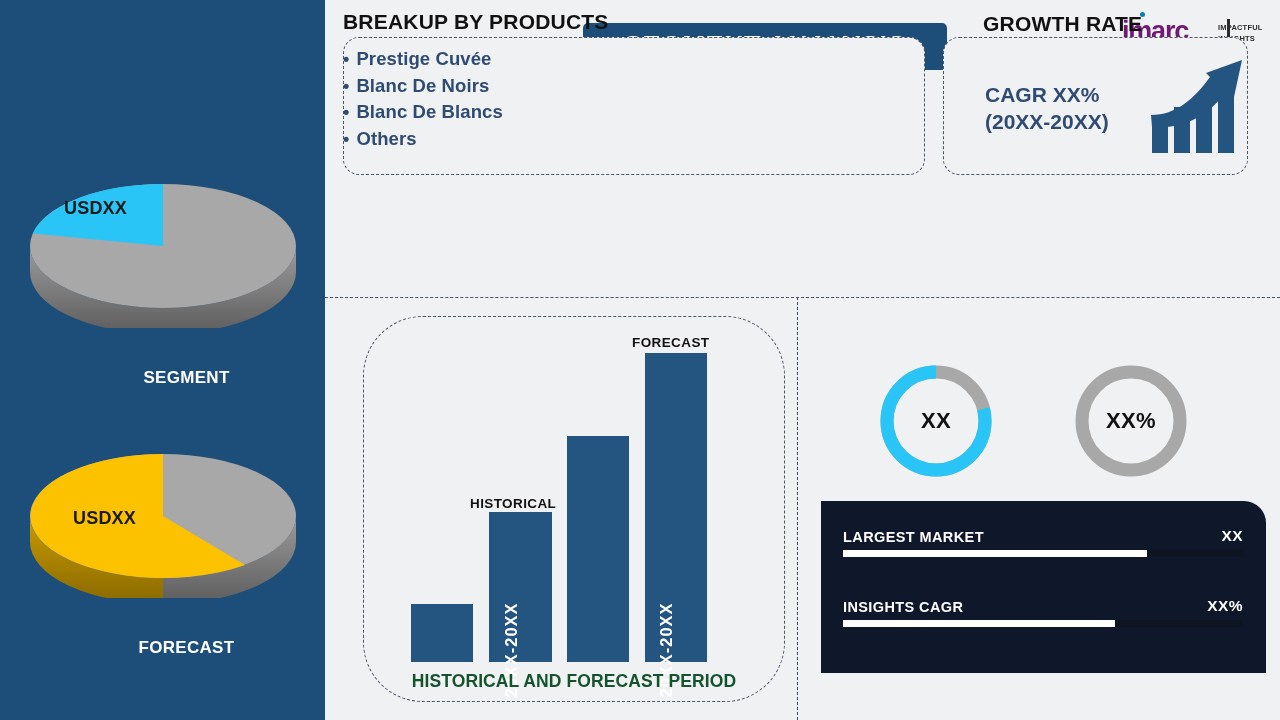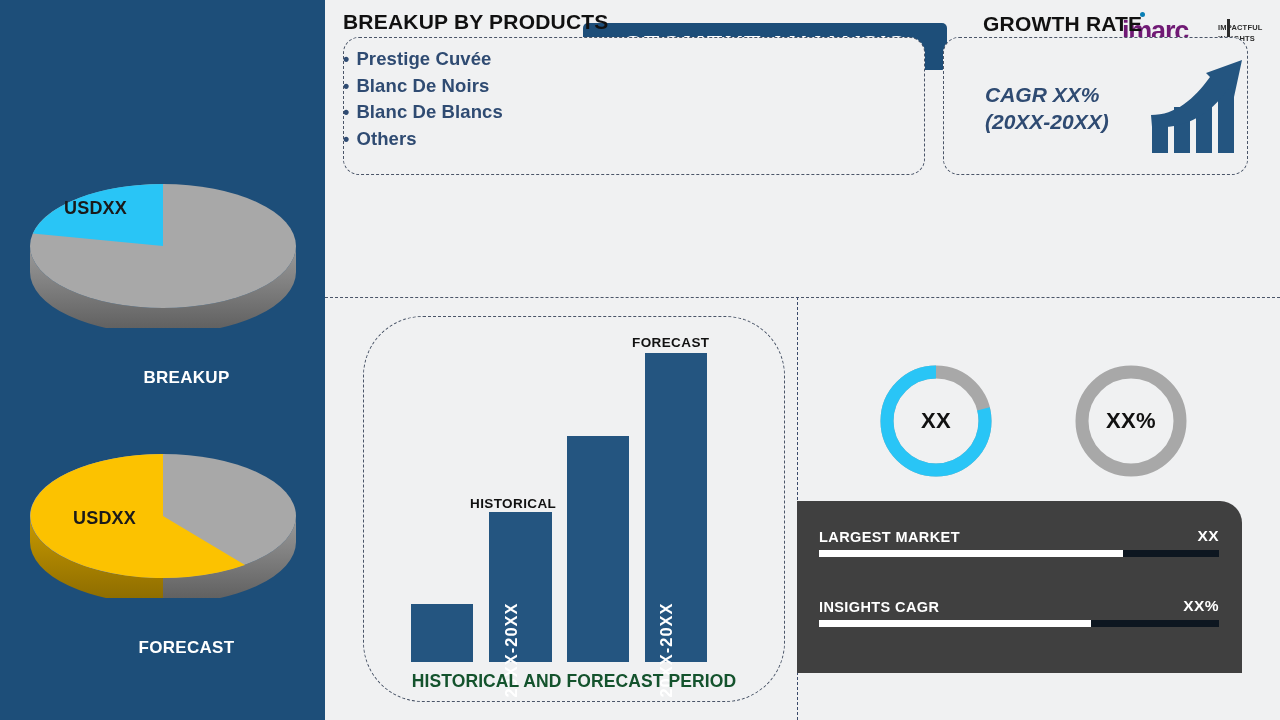--- a/index.html
+++ b/index.html
@@ -103,21 +103,21 @@
     display:flex; align-items:center;
     font-size:18.5px; font-weight:bold; color:#2f4b72;
     margin-bottom:4.5px; letter-spacing:0.1px;
   }
   .prod-bullet { margin-right:7px; font-size:18px; line-height:1; }
 
   
   #growth-card { left:618px; top:37px; width:305px; height:138px; border-radius:16px; }
   #growth-text {
     position:absolute; left:660px; top:82px;
-    font-size:21px; font-weight:bold; color:#2f4b72; line-height:1.28;font-style:italic;
+    font-size:21px; font-weight:bold; color:#2f4b72; line-height:1.28;
   }
   #growth-graphic { position:absolute; left:825px; top:55px; width:95px; height:98px; }
 
   
   #bars-card { left:38px; top:316px; width:422px; height:386px; border-radius:60px; }
   #bars-area { position:absolute; left:38px; top:316px; width:422px; height:386px; }
   .bar {
     position:absolute; background:#245580; bottom:0;
   }
   .bar-inside {
@@ -138,22 +138,22 @@
   
   .donut-wrap { position:absolute; width:120px; height:120px; }
   .donut-val {
     position:absolute; left:0; top:0; width:120px; height:120px;
     display:flex; align-items:center; justify-content:center;
     font-size:22px; font-weight:bold; color:#111111; letter-spacing:0.3px;
   }
 
   
   #stats-panel {
-    position:absolute; left:472px; top:501px; width:445px; height:172px;
-    background:#404040; border-radius:0 22px 0 0;
+    position:absolute; left:496px; top:501px; width:445px; height:172px;
+    background:#0f172a; border-radius:0 22px 0 0;
   }
   .stat-row { position:absolute; left:22px; width:400px; }
   .stat-label {
     position:absolute; left:0; top:0;
     color:#ffffff; font-size:14.5px; font-weight:bold; letter-spacing:0.4px;
   }
   .stat-value {
     position:absolute; right:0; top:-2px;
     color:#ffffff; font-size:15.5px; font-weight:bold; letter-spacing:0.4px;
   }
@@ -180,21 +180,21 @@
         </defs>
 
         <path d="M 7,78 A 133,62 0 0 0 273,78 L 273,104 A 133,62 0 0 1 7,104 Z" fill="url(#gSideC)"></path>
 
         <ellipse cx="140" cy="78" rx="133" ry="62" fill="#a8a8a8"></ellipse>
 
         <path d="M 140,78 L 140,16 A 133,62 0 0 0 9.8,65.6 Z" fill="#29c5f6"></path>
       </svg>
       <div class="pie-text" style="left:64px; top:30px;">USDXX</div>
     </div>
-    <div class="pie-label" style="margin-top:40px;">BREAKUP</div>
+    <div class="pie-label" style="margin-top:40px;">SEGMENT</div>
   </div>
 
   <div class="pie-wrap" style="top:438px;">
     <div class="pie-holder">
       <svg class="pie-svg" width="280" height="160" viewBox="0 0 280 160">
         <defs>
           <linearGradient id="gSideY" x1="0" y1="0" x2="0" y2="1">
             <stop offset="0%" stop-color="#c99a00"></stop>
               <stop offset="100%" stop-color="#8a6a00"></stop>
           </linearGradient>

